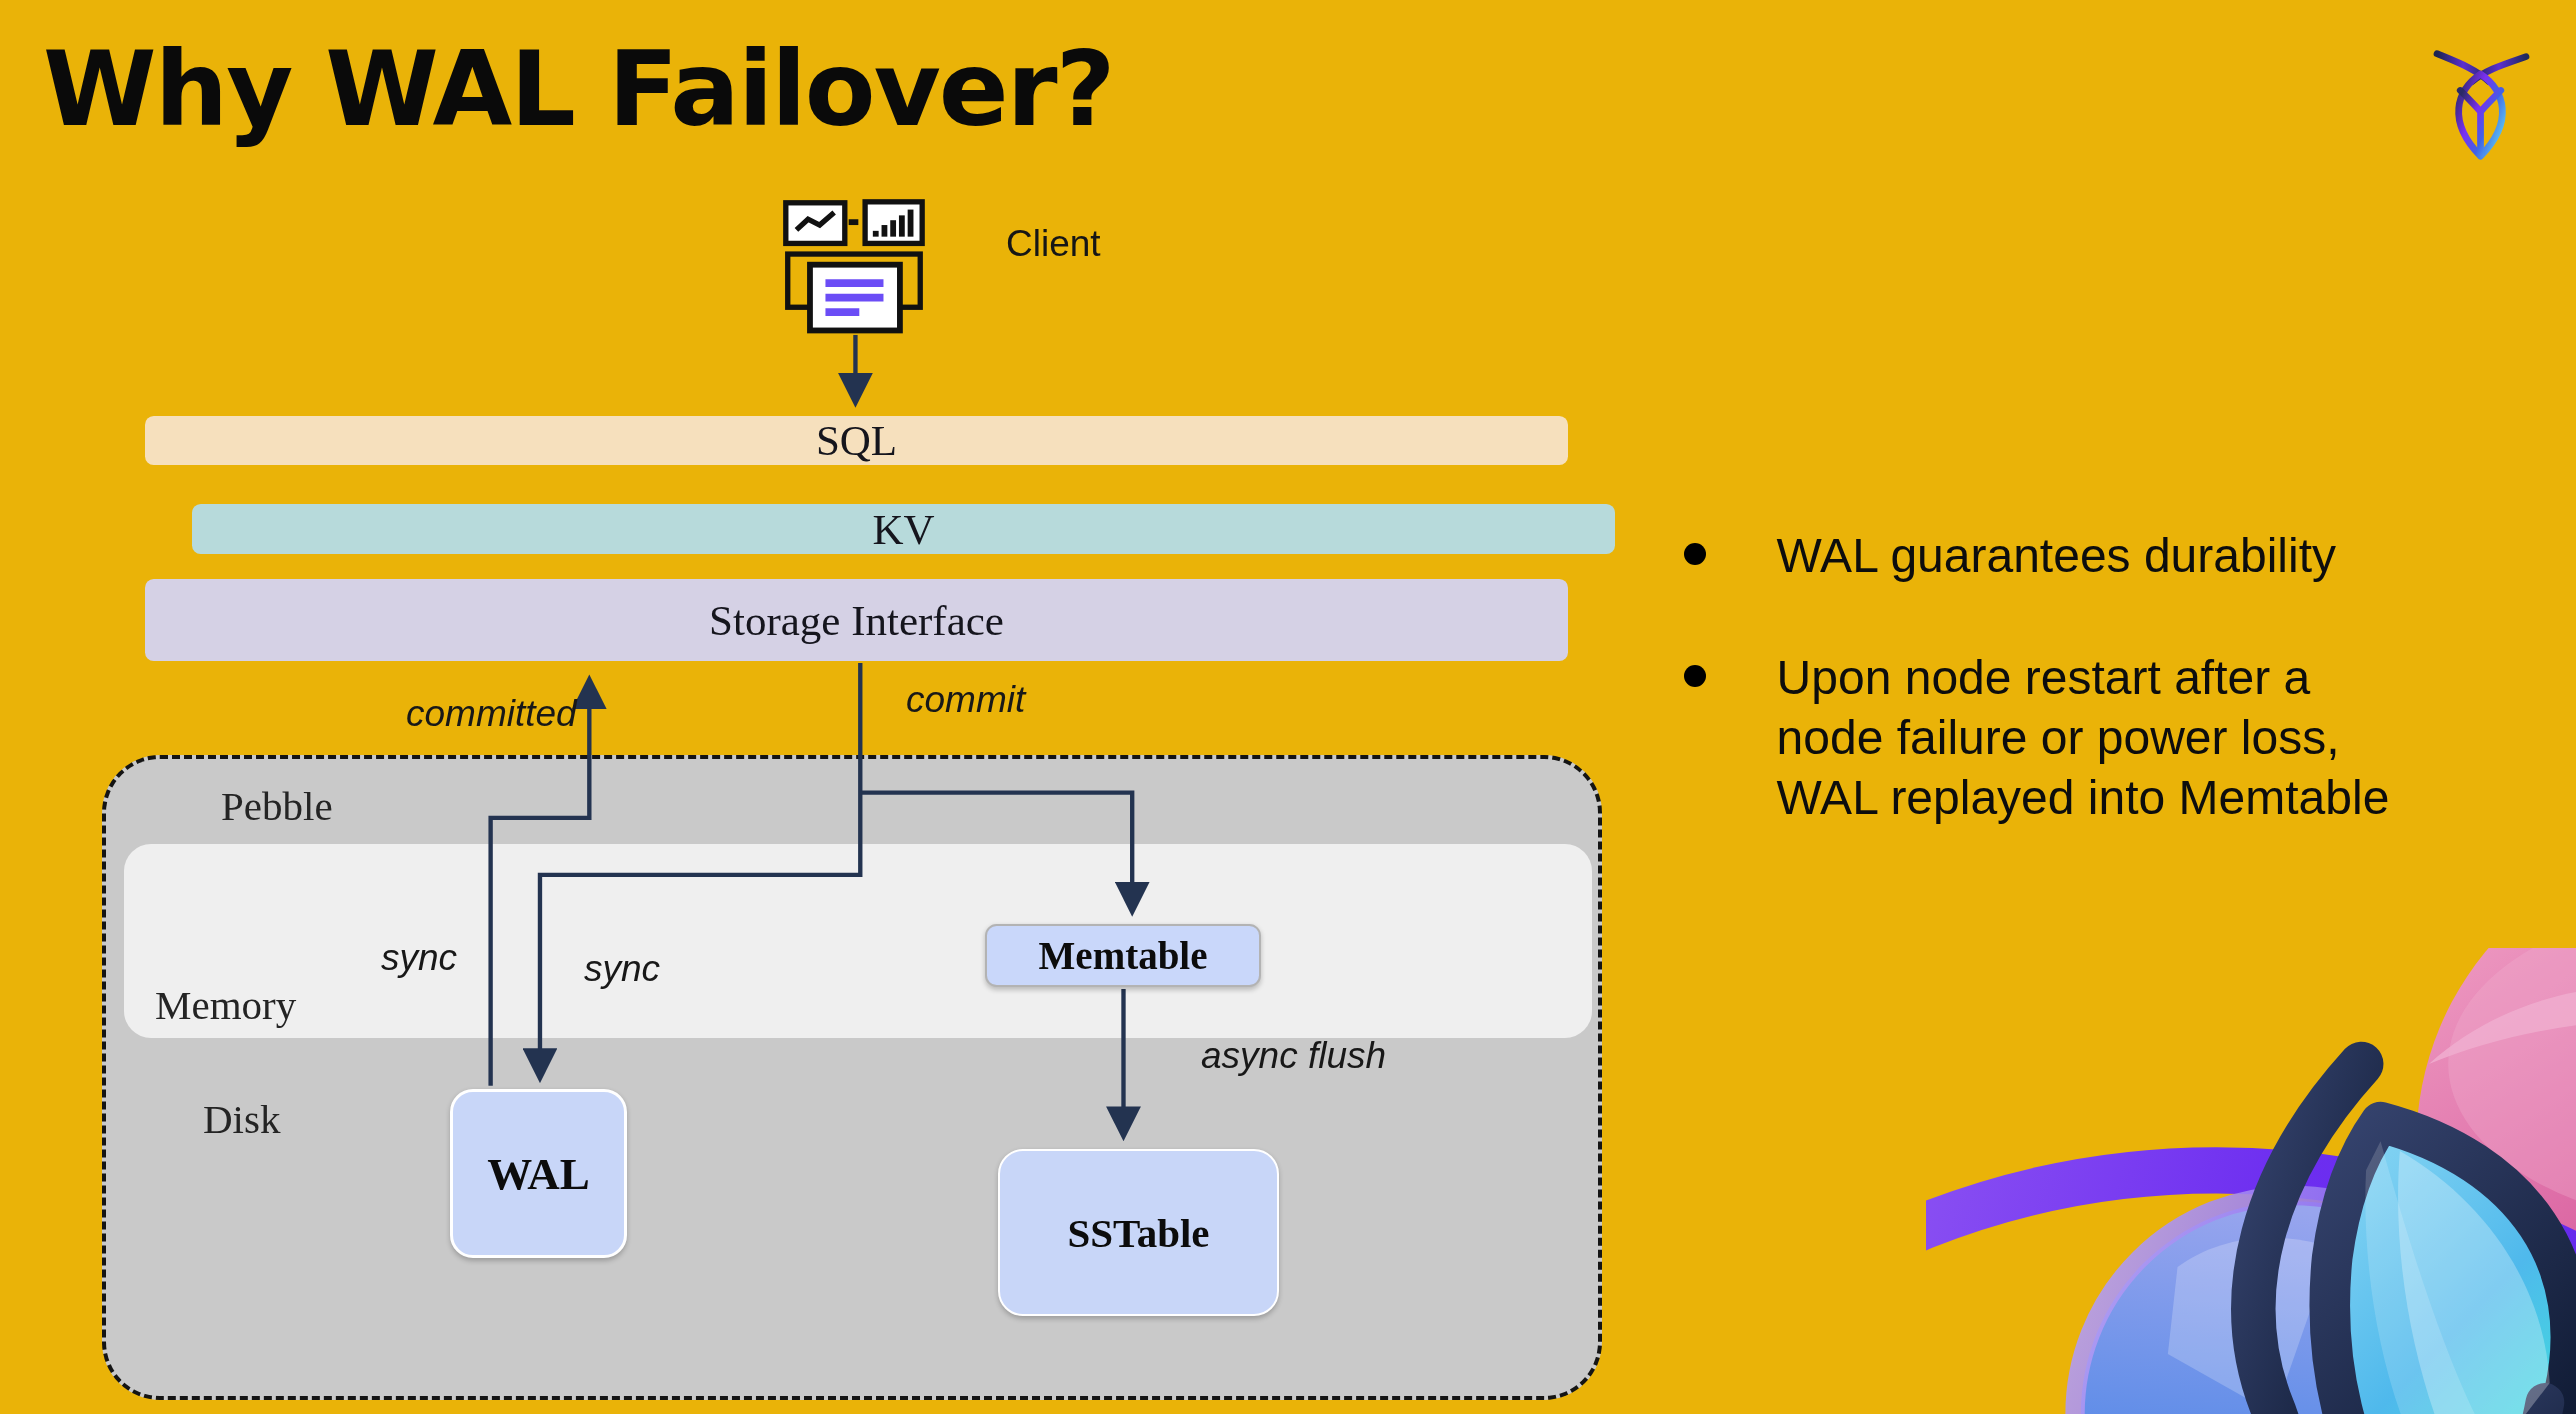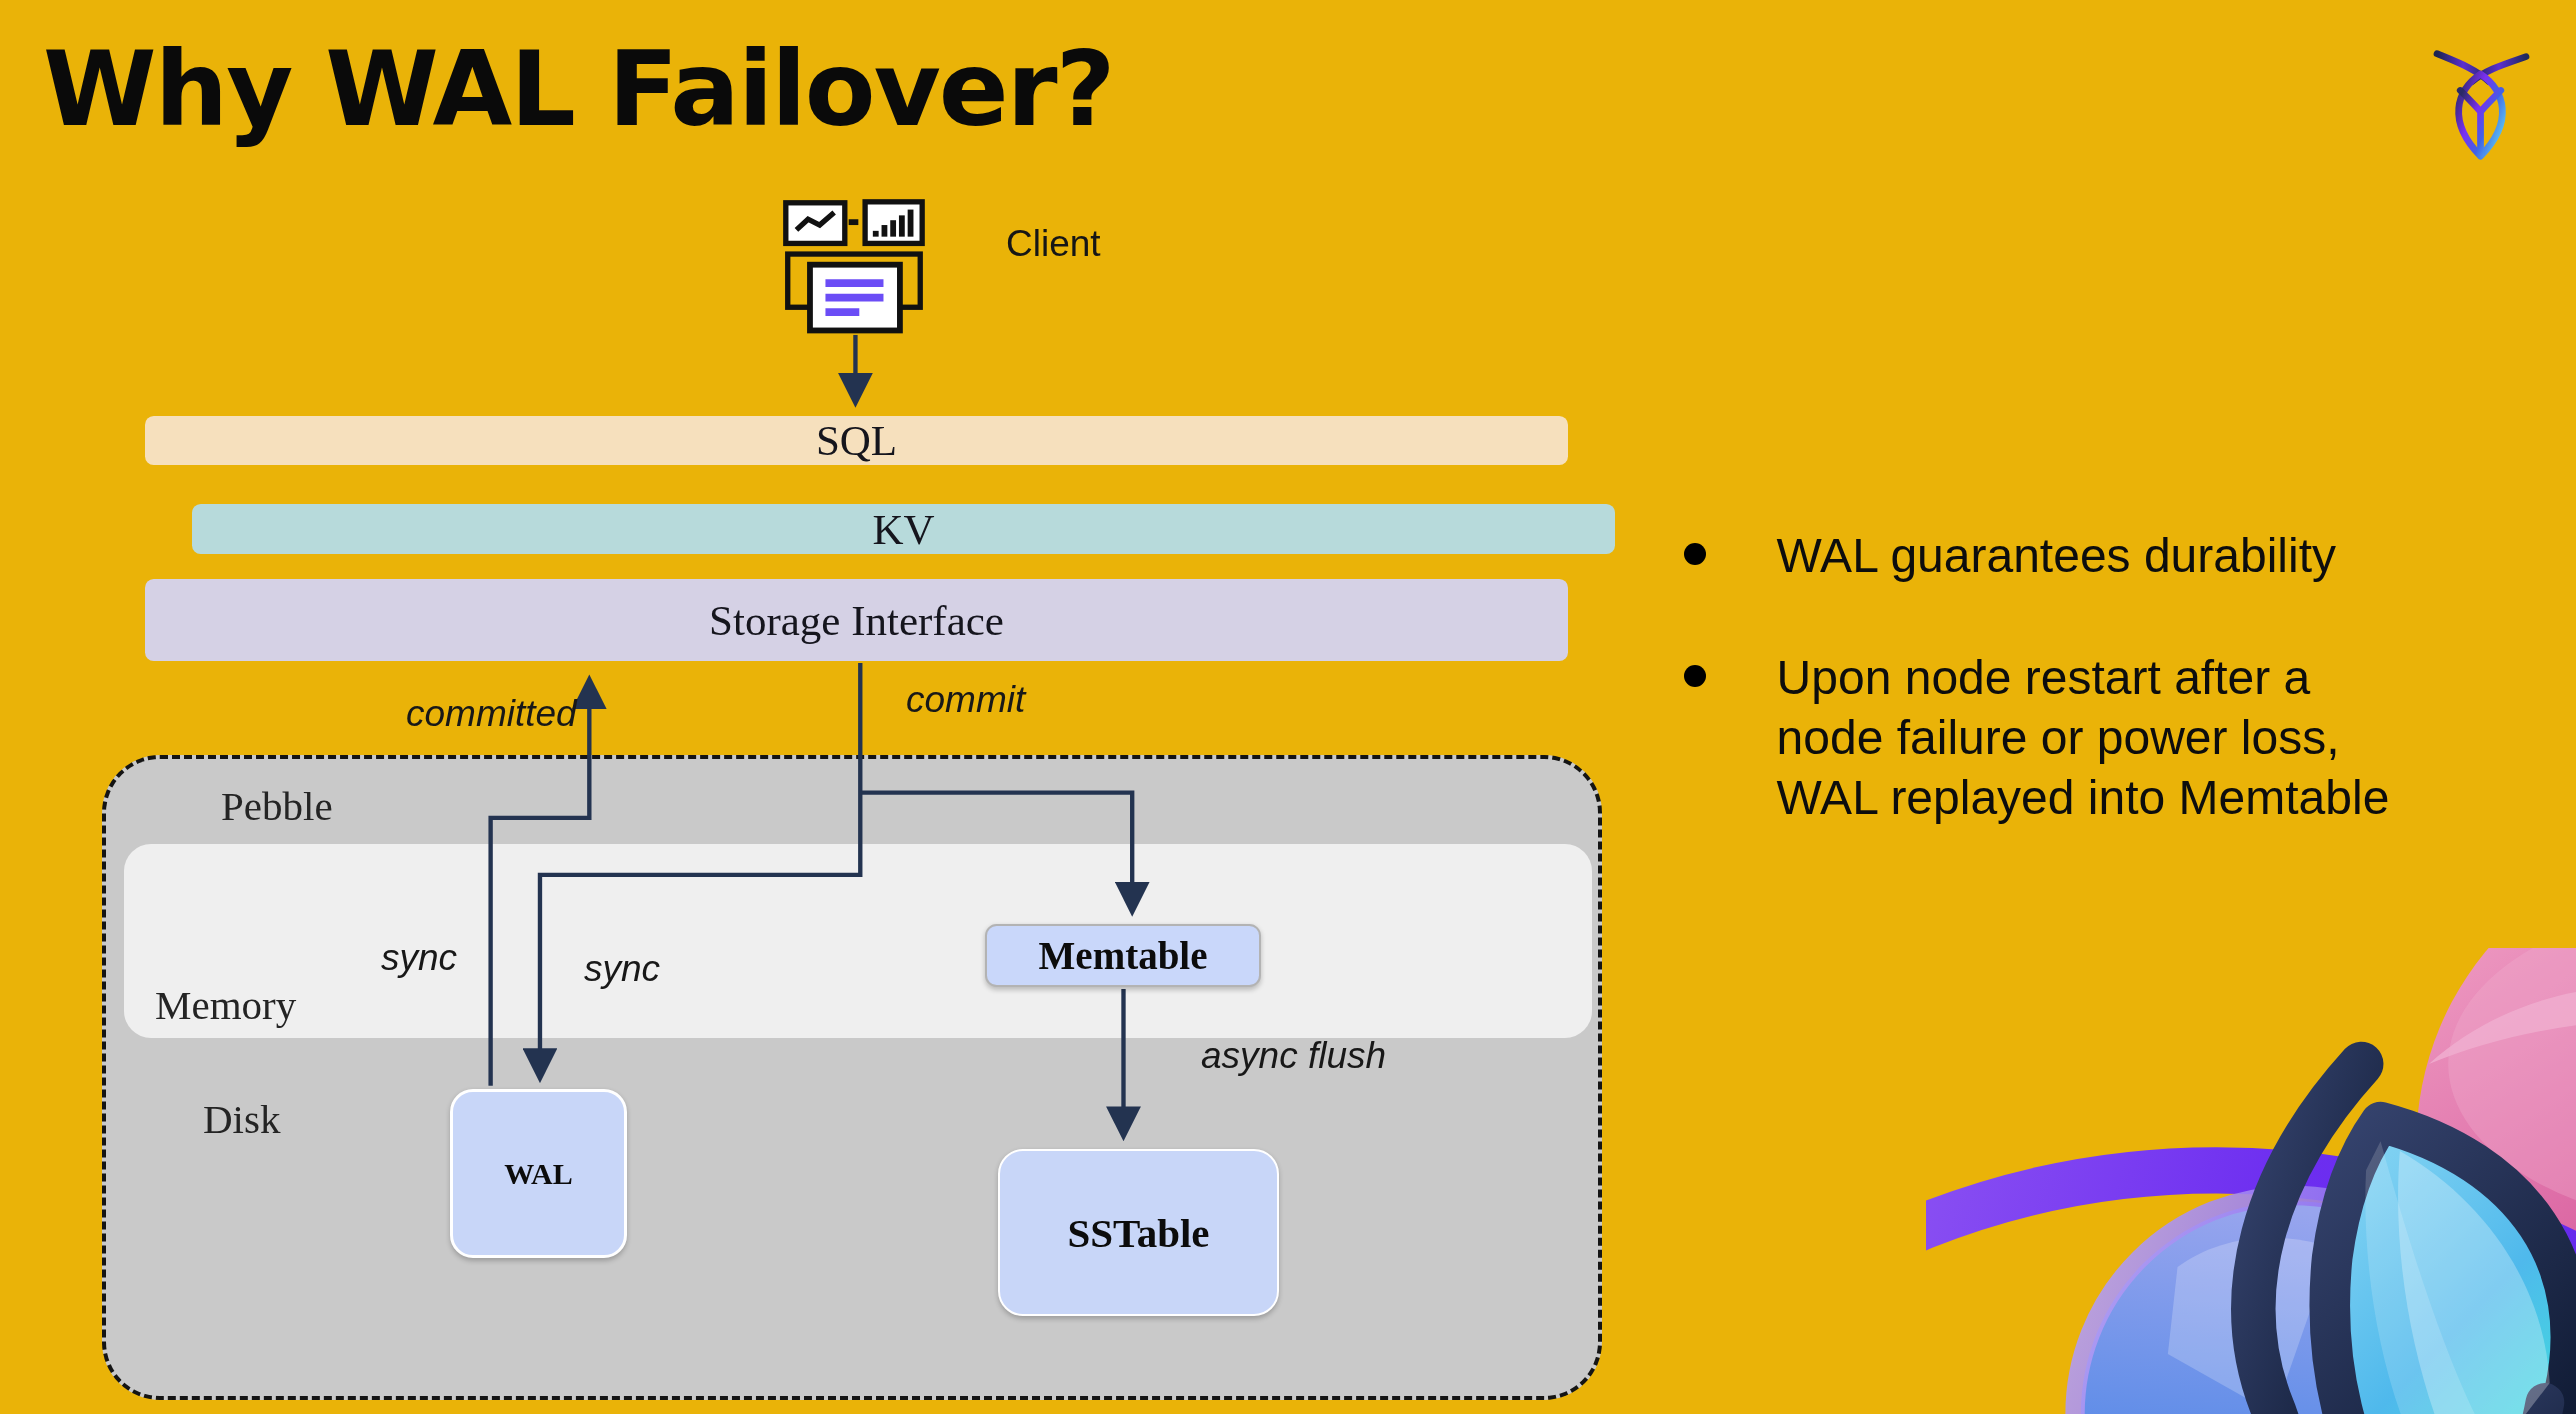--- a/index.html
+++ b/index.html
@@ -24,21 +24,21 @@
   .memory-strip{left:124px;top:844px;width:1468px;height:194px;background:#efefef;border-radius:27px;}
 
   .region-label{font-family:"Liberation Serif", serif;font-size:41px;color:#242424;}
   .lbl-pebble{left:221px;top:782px;}
   .lbl-memory{left:155px;top:981px;}
   .lbl-disk{left:203px;top:1095px;}
 
   .node{display:flex;align-items:center;justify-content:center;
         font-family:"Liberation Serif", serif;font-weight:bold;color:#0c0c0c;
         background:#c8d6f8;box-sizing:border-box;box-shadow:0 2.9px 4.8px rgba(0,0,0,.22);}
-  .node-wal{left:450px;top:1089px;width:177px;height:169px;border:3.9px solid #ffffff;border-radius:23px;font-size:30px;align-items:center;}
+  .node-wal{left:450px;top:1089px;width:177px;height:169px;border:3.9px solid #ffffff;border-radius:23px;font-size:45px;align-items:center;}
   .node-memtable{left:985px;top:924px;width:276px;height:63px;border:2.9px solid #b3b3b3;border-radius:11.6px;
                  font-size:39px;background:#c9d7fa;}
   .node-sstable{left:998px;top:1149px;width:281px;height:167px;border:2.9px solid #ffffff;border-radius:25px;font-size:41px;}
 
   .edge-label{font-size:37px;color:#181818;font-style:italic;}
   .lbl-committed{left:406px;top:693px;}
   .lbl-commit{left:906px;top:679px;}
   .lbl-sync1{left:381px;top:937px;}
   .lbl-sync2{left:584px;top:948px;}
   .lbl-async{left:1201px;top:1035px;}

